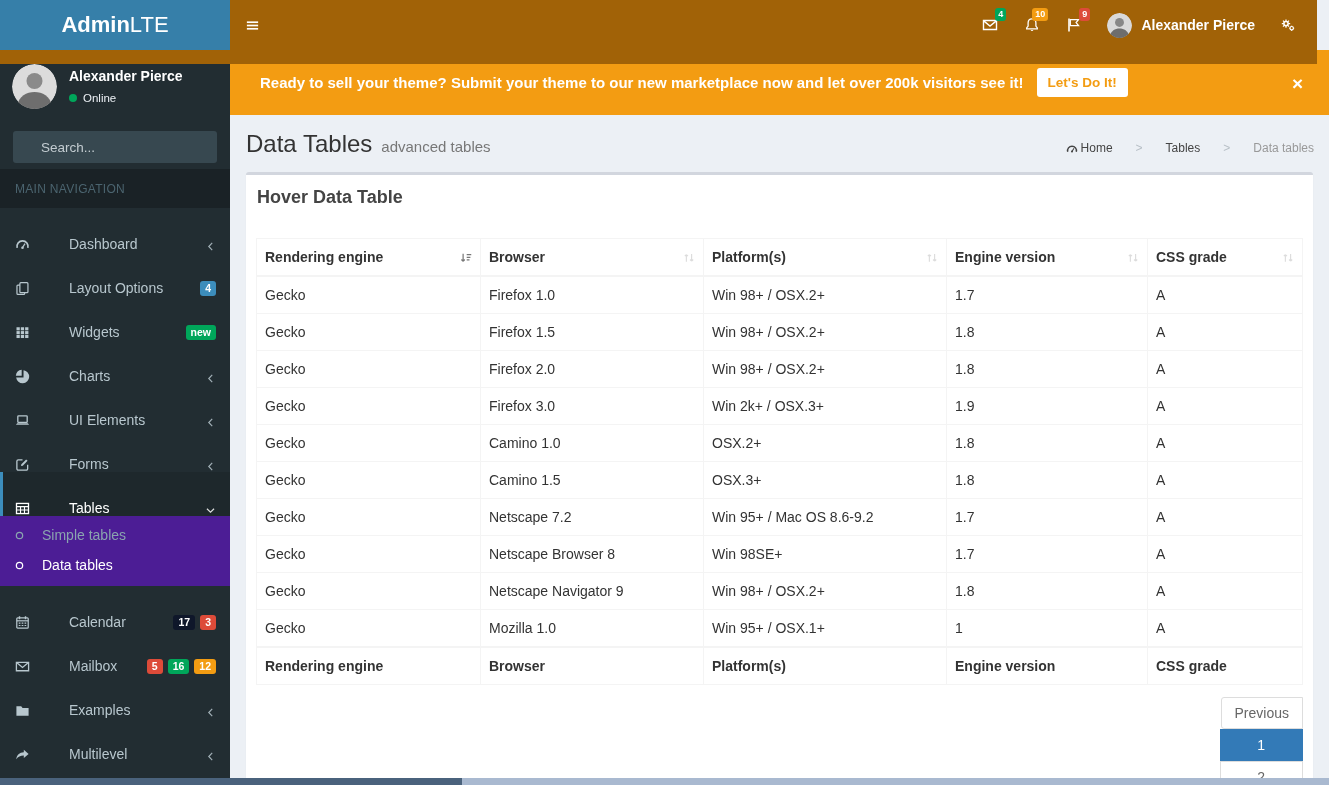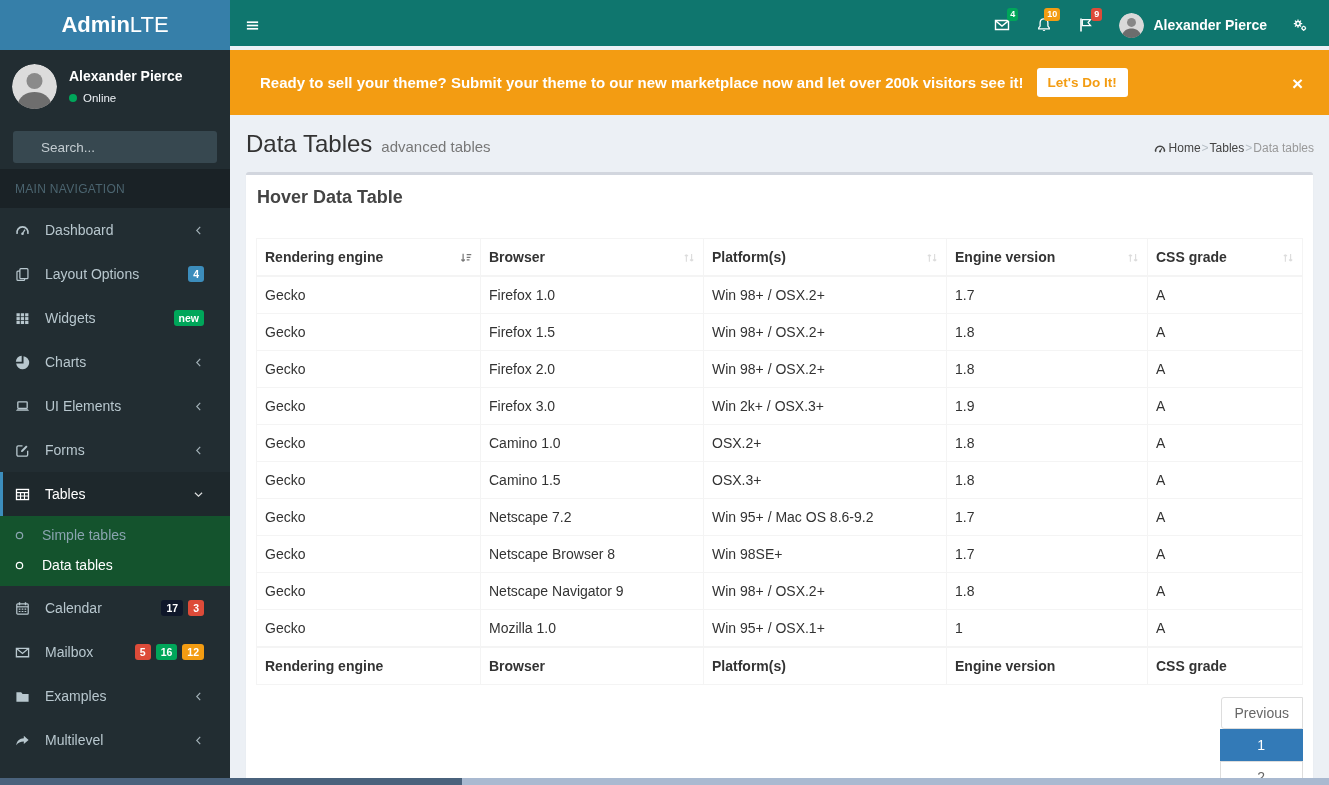--- a/index.html
+++ b/index.html
@@ -2,21 +2,21 @@
 <html><head>
 <meta charset="utf-8">
 <style>
   * { box-sizing: border-box; margin: 0; padding: 0; }
   html,body { width:1329px; height:785px; overflow:hidden; }
   body { font-family:"Liberation Sans","DejaVu Sans",sans-serif; font-size:14px; background:#ecf0f5; color:#333; }
   a { text-decoration:none; color:inherit; cursor:pointer; }
   .icn { width:15px; height:15px; display:inline-block; vertical-align:middle; }
 
   
-  .main-header { position:fixed; top:0; left:0; right:0; height:46px; background:#0f766e; z-index:50; }
+  .main-header { position:fixed; top:0; left:0; right:12px; height:64px; background:#a16207; z-index:50; }
   .logo { position:absolute; left:0; top:0; width:230px; height:50px; background:#367fa9; color:#fff;
           text-align:center; line-height:50px; font-size:22px; letter-spacing:0; }
   .logo b { font-weight:700; }
   .logo span { font-weight:300; }
   .sidebar-toggle { position:absolute; left:230px; top:0; width:44px; height:50px; display:flex; align-items:center; justify-content:center; color:#fff; }
   .navbar-right { position:absolute; right:8px; top:0; height:50px; display:flex; align-items:center; }
   .nav-icon-btn { position:relative; height:50px; display:flex; align-items:center; padding:0 13px; color:#fff; }
   .nav-icon-btn .icn { width:16px; height:16px; }
   .nav-badge { position:absolute; top:8px; right:5px; font-size:9px; line-height:1; padding:2px 3px; border-radius:3px; color:#fff; font-weight:700; }
   .nav-user { display:flex; align-items:center; gap:9px; height:50px; padding:0 12px; color:#fff; }
@@ -30,45 +30,45 @@
   .avatar-lg { width:45px; height:45px; border-radius:50%; overflow:hidden; flex:0 0 auto; }
   .up-info { color:#fff; padding-top:4px; }
   .up-name { font-size:14px; font-weight:600; margin-bottom:8px; }
   .up-status { font-size:11.5px; color:#ecf0f5; display:flex; align-items:center; gap:6px; }
   .dot-online { width:8px; height:8px; border-radius:50%; background:#00a65a; display:inline-block; }
   .sidebar-form { margin:10px 13px 6px 13px; display:flex; background:#374850; border-radius:3px; height:32px; overflow:hidden; }
   .sidebar-form input { flex:1; background:transparent; border:none; outline:none; color:#ccc; font-size:13.5px; padding:0 28px; font-family:inherit; }
   .sidebar-form input::placeholder { color:#c3ccd1; opacity:1; }
   .sidebar-form .search-btn { width:36px; display:flex; align-items:center; justify-content:center; color:#a7b4ba; background:transparent; border:none; }
   .nav-section { color:#4b646f; background:#1a2226; padding:13px 15px 12px 15px; font-size:12px; letter-spacing:.3px; }
-  .side-menu a.side-item { display:flex; align-items:center; height:44px; padding:0 26px 0 12px; color:#b8c7ce; border-left:3px solid transparent; font-size:14px; }
+  .side-menu a.side-item { display:flex; align-items:flex-end; height:44px; padding:0 14px 0 12px; color:#b8c7ce; border-left:3px solid transparent; font-size:14px;gap:24px; }
   .side-menu a.side-item.active { color:#fff; background:#1e282c; border-left-color:#3c8dbc; }
   .side-icon { width:26px; margin-right:4px; display:flex; align-items:center; }
   .side-icon .icn { width:15px; height:15px; }
   .side-right { margin-left:auto; display:flex; align-items:center; gap:5px; }
   .chev { color:inherit; opacity:.85; }
   .chev .icn { width:11px; height:11px; }
   .side-badge { font-size:10.5px; font-weight:700; color:#fff; padding:2.5px 5px; border-radius:3px; line-height:1; }
-  .submenu { background:#14532d; padding:4px 12px 6px 0; }
+  .submenu { background:#4c1d95; padding:4px 12px 6px 0; }
   .submenu a { display:flex; align-items:center; height:30px; padding:0 15px 0 14px; color:#8aa4af; font-size:14px; }
   .submenu a.active { color:#fff; }
   .submenu .side-icon { width:24px; }
   .submenu .icn { width:11px; height:11px; }
 
   
   .content-wrapper { margin-left:230px; padding-top:50px; min-height:785px; background:#ecf0f5; }
   .marketplace-banner { height:65px; background:#f39c12; display:flex; align-items:center; padding:0 30px; position:relative; color:#fff; }
   .marketplace-banner .b-text { font-weight:700; font-size:15px; }
   .banner-btn { margin-left:13px; background:#fff; color:#f39c12; border:none; font-weight:700; font-size:13.5px; padding:7px 11px; border-radius:3px; font-family:inherit; cursor:pointer; }
   .banner-close { position:absolute; right:26px; top:50%; transform:translateY(-50%); color:#fff; font-size:19px; font-weight:700; line-height:1; }
 
   .content-header { display:flex; align-items:baseline; padding:15px 15px 14px 16px; }
   .content-header h1 { font-size:24px; font-weight:400; color:#333; }
   .content-header .subtitle { font-size:15px; color:#777; margin-left:9px; }
-  .breadcrumb { margin-left:auto; display:flex; align-items:flex-start; gap:1px; font-size:12px; color:#444; }
+  .breadcrumb { margin-left:auto; display:flex; align-items:flex-start; gap:23px; font-size:12px; color:#444; }
   .breadcrumb .icn { width:12px; height:12px; margin-right:3px; color:#444; }
   .breadcrumb .sep { color:#b7bfc6; }
   .breadcrumb .last { color:#999; }
 
   .box { margin:0 16px 15px 16px; background:#fff; border-radius:3px; border-top:3px solid #d2d6de; box-shadow:0 1px 1px rgba(0,0,0,.1); }
   .box-header { padding:12px 10px 2px 11px; }
   .box-title { font-size:18px; font-weight:700; color:#444; }
   .box-body { padding:8px 10px 10px 10px; }
 
   table.data-table { width:100%; border-collapse:collapse; margin-top:20px; }

